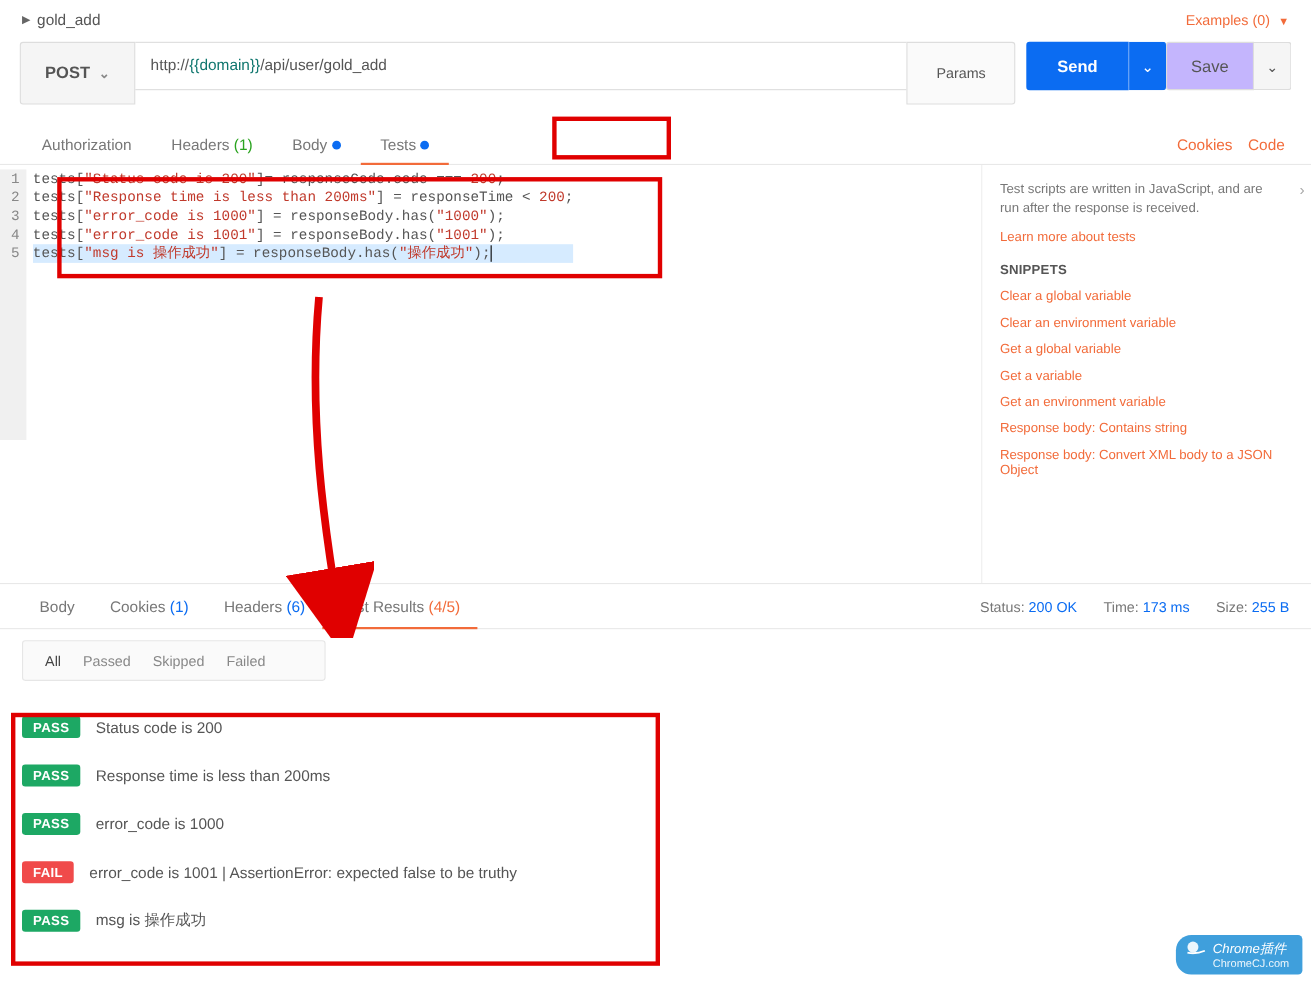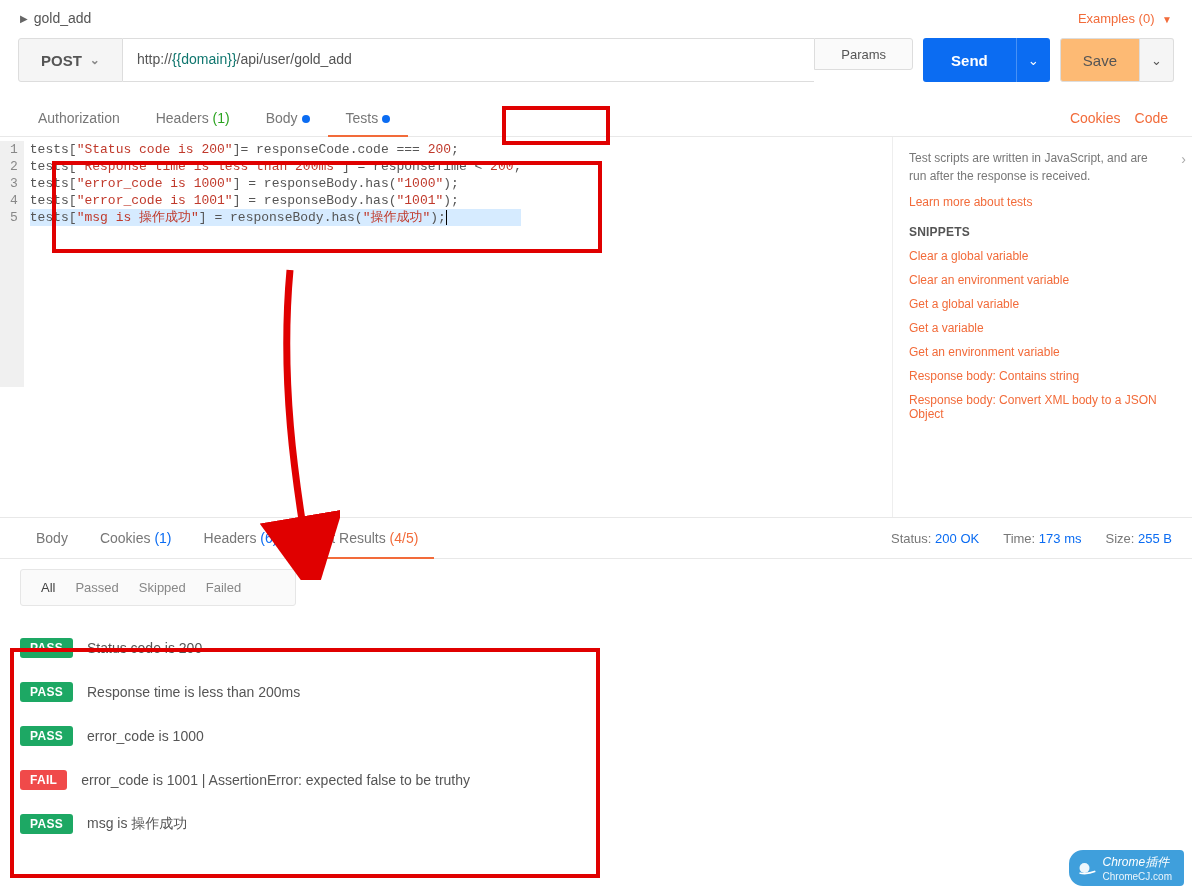--- a/index.html
+++ b/index.html
@@ -11,25 +11,25 @@
 .breadcrumb .tri { font-size: 10px; color: #666; }
 .examples { color: #f26b3a; font-size: 13px; }
 .examples .dd { font-size: 10px; margin-left: 4px; }
 
 
 .request-bar { display: flex; align-items: stretch; padding: 8px 18px 18px 18px; gap: 0; }
 .method-btn { background: #f5f5f5; border: 1px solid #ddd; padding: 0 22px; font-size: 15px; font-weight: 600; color: #555; display: flex; align-items: center; gap: 8px; border-radius: 3px 0 0 3px; }
 .method-btn .chev { font-size: 12px; color: #888; }
 .url-input { flex: 1; border: 1px solid #ddd; border-left: none; border-right: none; padding: 12px 14px; font-size: 14px; color: #555; height: 44px; }
 .url-input .var { color: #0f766e; }
-.params-btn { border: 1px solid #ddd; background: #fafafa; padding: 0 26px; display: flex; align-items: center; border-radius: 0 3px 3px 0; margin-right: 10px; height: 32px; }
+.params-btn { border: 1px solid #ddd; background: #fafafa; padding: 0 26px; display: flex; align-items: center; border-radius: 0 3px 3px 0; margin-right: 10px; height: 57px; }
 .btn-group { display: flex; height: 44px; }
 .send-btn { background: #0b6cf2; color: #fff; border: none; padding: 0 28px; font-size: 15px; font-weight: 600; border-radius: 3px 0 0 3px; cursor: pointer; }
 .send-dd { background: #0b6cf2; color: #fff; border: none; border-left: 1px solid rgba(255,255,255,0.25); width: 34px; display: flex; align-items: center; justify-content: center; border-radius: 0 3px 3px 0; cursor: pointer; }
-.save-btn { background: #fdba74; border: 1px solid #ddd; padding: 0 22px; font-size: 15px; border-radius: 3px 0 0 3px; margin-left: 10px; display: flex; align-items: center; }
+.save-btn { background: #c4b5fd; border: 1px solid #ddd; padding: 0 22px; font-size: 15px; border-radius: 3px 0 0 3px; display: flex; align-items: center; }
 .save-dd { background: #f5f5f5; border: 1px solid #ddd; border-left: none; width: 34px; display: flex; align-items: center; justify-content: center; border-radius: 0 3px 3px 0; }
 
 
 .tabs-row { display: flex; align-items: center; padding: 0 20px; border-bottom: 1px solid #e8e8e8; position: relative; }
 .tab { padding: 10px 18px; color: #777; font-size: 14px; position: relative; }
 .tab.active::after { content: ''; position: absolute; left: 0; right: 0; bottom: -1px; height: 2px; background: #f26b3a; }
 .tab .cnt { color: #2aa31f; }
 .tab .dot { display: inline-block; width: 8px; height: 8px; border-radius: 50%; background: #0b6cf2; margin-left: 4px; vertical-align: middle; }
 .tabs-right { margin-left: auto; display: flex; gap: 14px; padding-right: 4px; }
 .tabs-right a { color: #f26b3a; font-size: 14px; }
@@ -72,21 +72,21 @@
 .result-list { padding: 10px 20px; }
 .result-item { display: flex; align-items: center; gap: 14px; padding: 12px 0; font-size: 14px; color: #555; }
 .badge { padding: 3px 10px; border-radius: 3px; color: #fff; font-size: 12px; font-weight: 600; letter-spacing: 0.3px; }
 .badge.pass { background: #1da864; }
 .badge.fail { background: #f04a4a; }
 
 
 .arrow-svg { position: absolute; left: 260px; top: 260px; pointer-events: none; }
 
 
-.watermark { position: absolute; right: 8px; bottom: 8px; display: flex; align-items: center; gap: 6px; background: #3f9fdc; color: #fff; padding: 4px 12px 4px 8px; border-radius: 14px 4px 4px 14px; font-size: 12px; font-style: italic; }
+.watermark { position: absolute; right: 8px; bottom: 8px; display: flex; gap: 6px; background: #3f9fdc; color: #fff; padding: 4px 12px 4px 8px; border-radius: 14px 4px 4px 14px; font-size: 12px; font-style: italic; }
 .watermark .snail { width: 20px; height: 14px; }
 .watermark .sub { font-size: 10px; font-style: normal; opacity: 0.9; display: block; }
 </style>
 </head>
 <body>
 
 <div class="header-row">
   <div class="breadcrumb">
     <span class="tri">▶</span>
     <span>gold_add</span>

